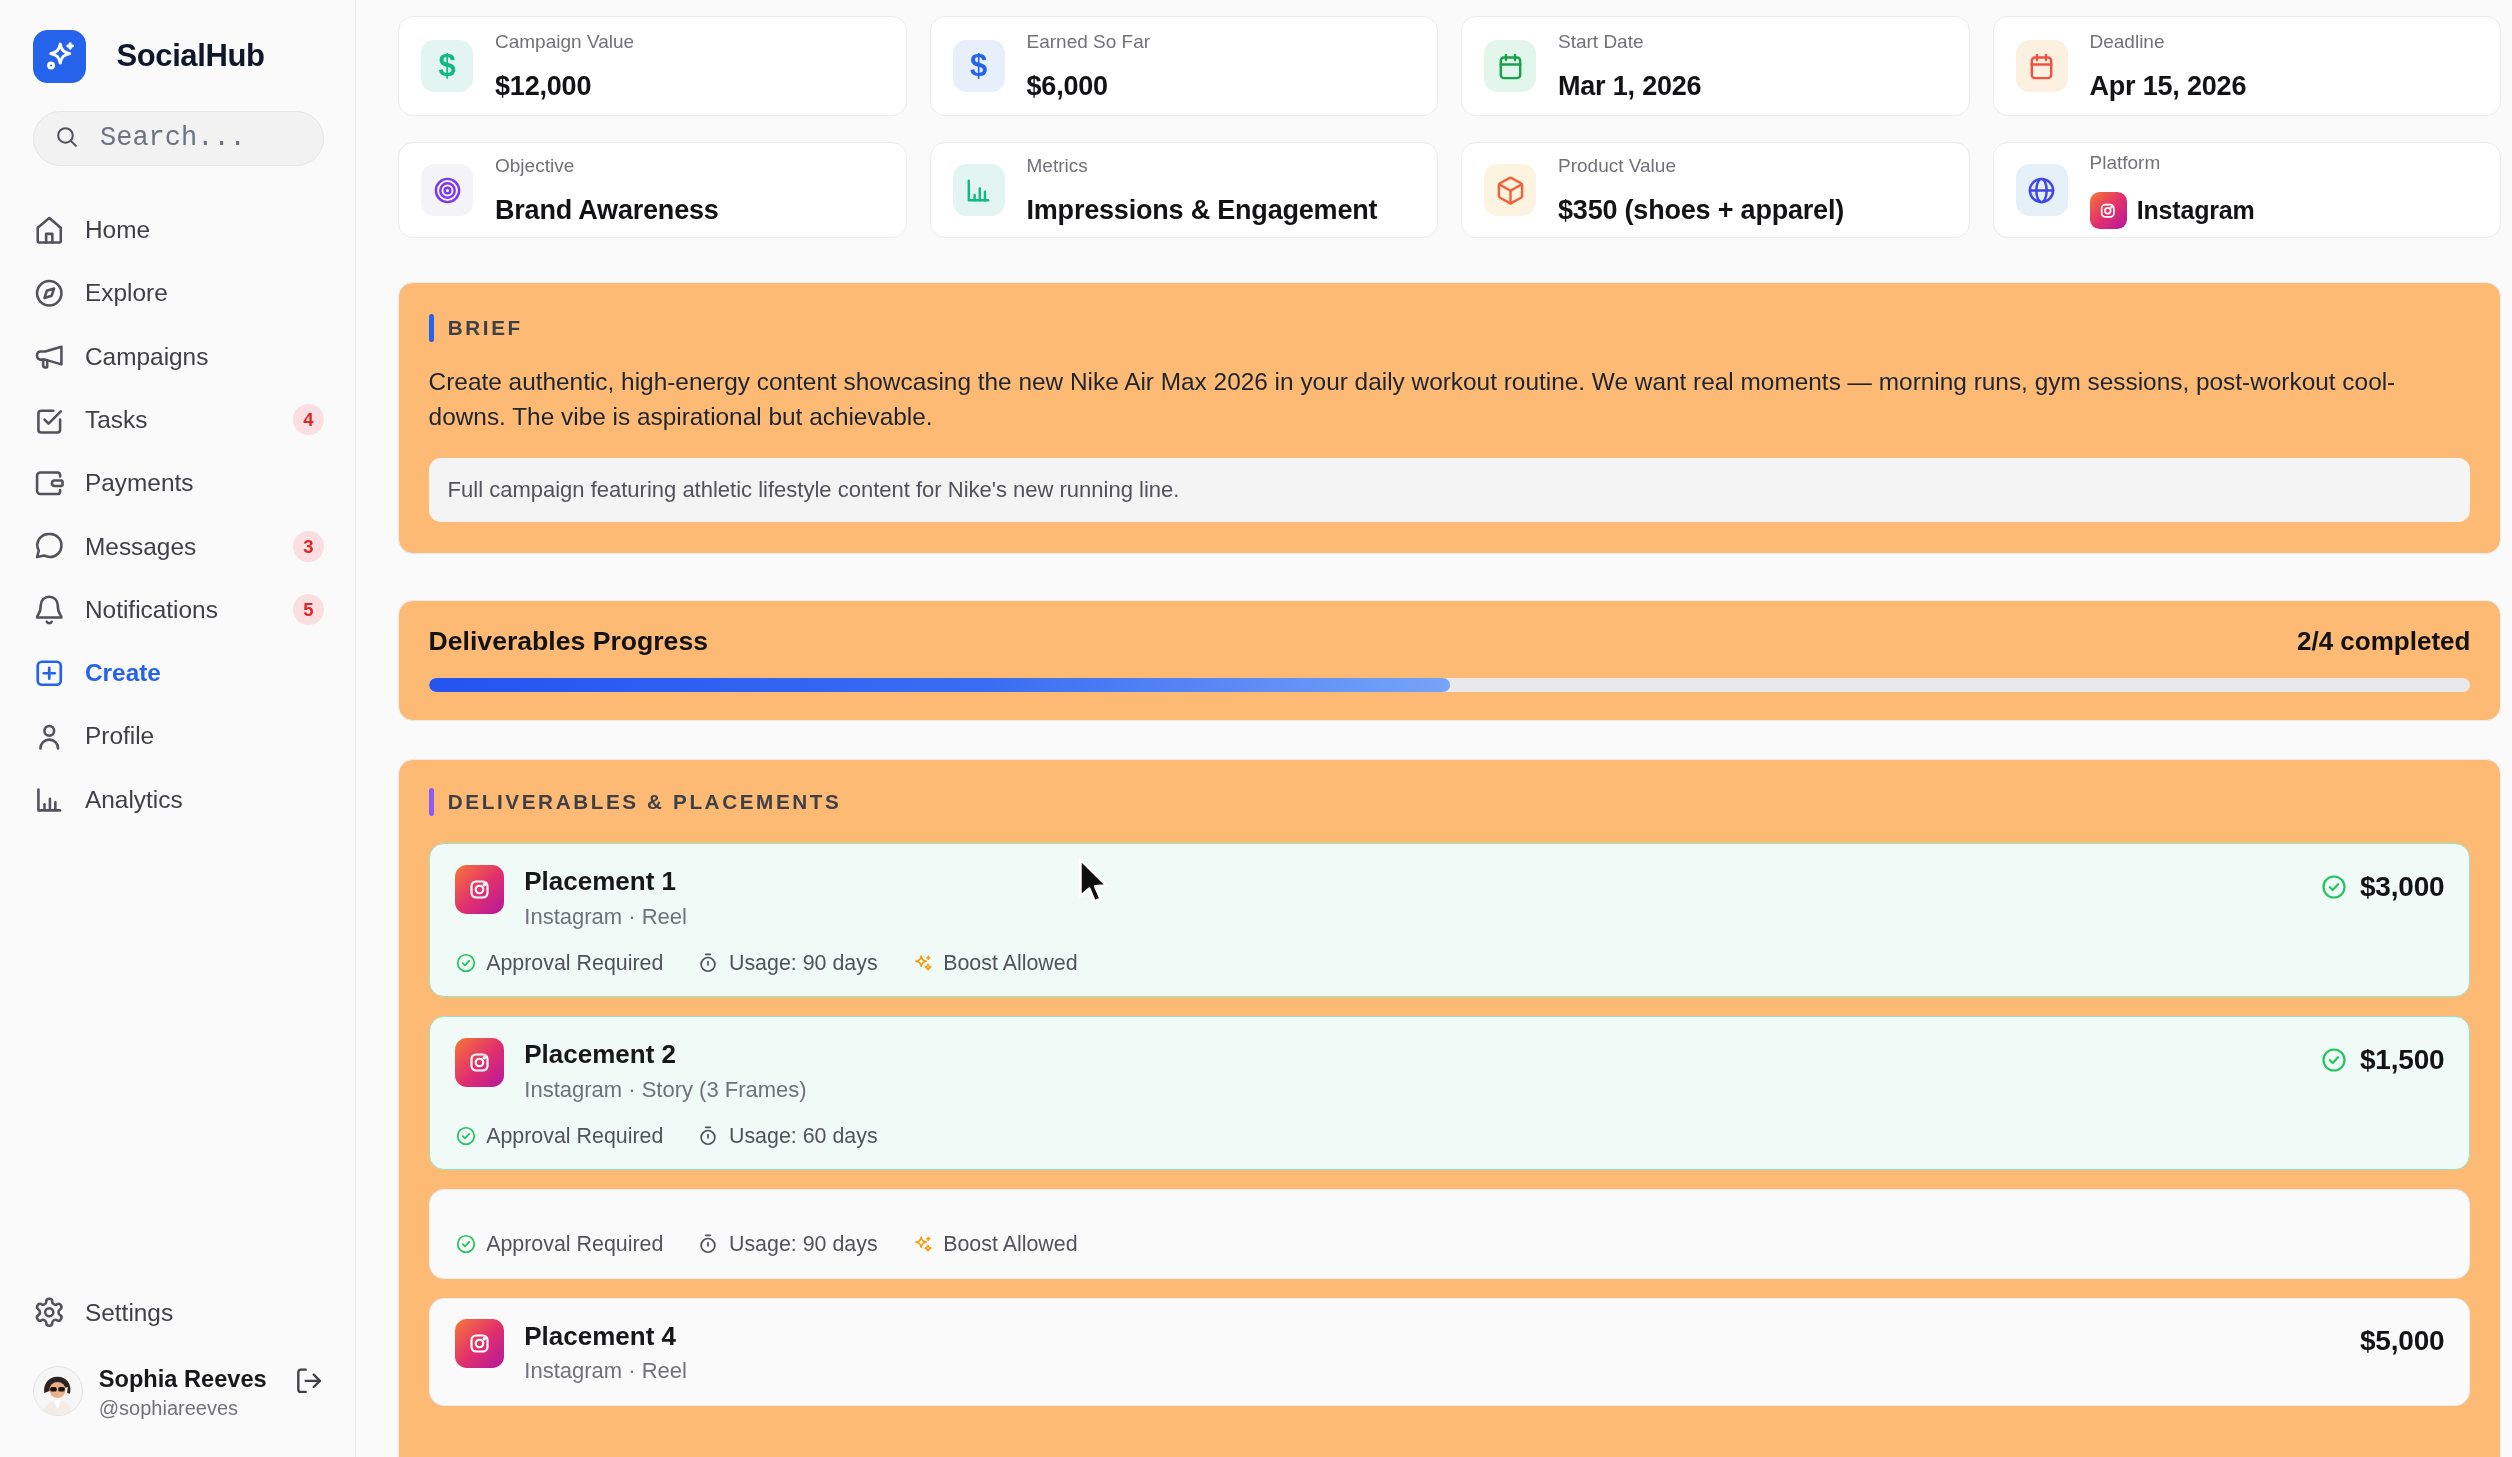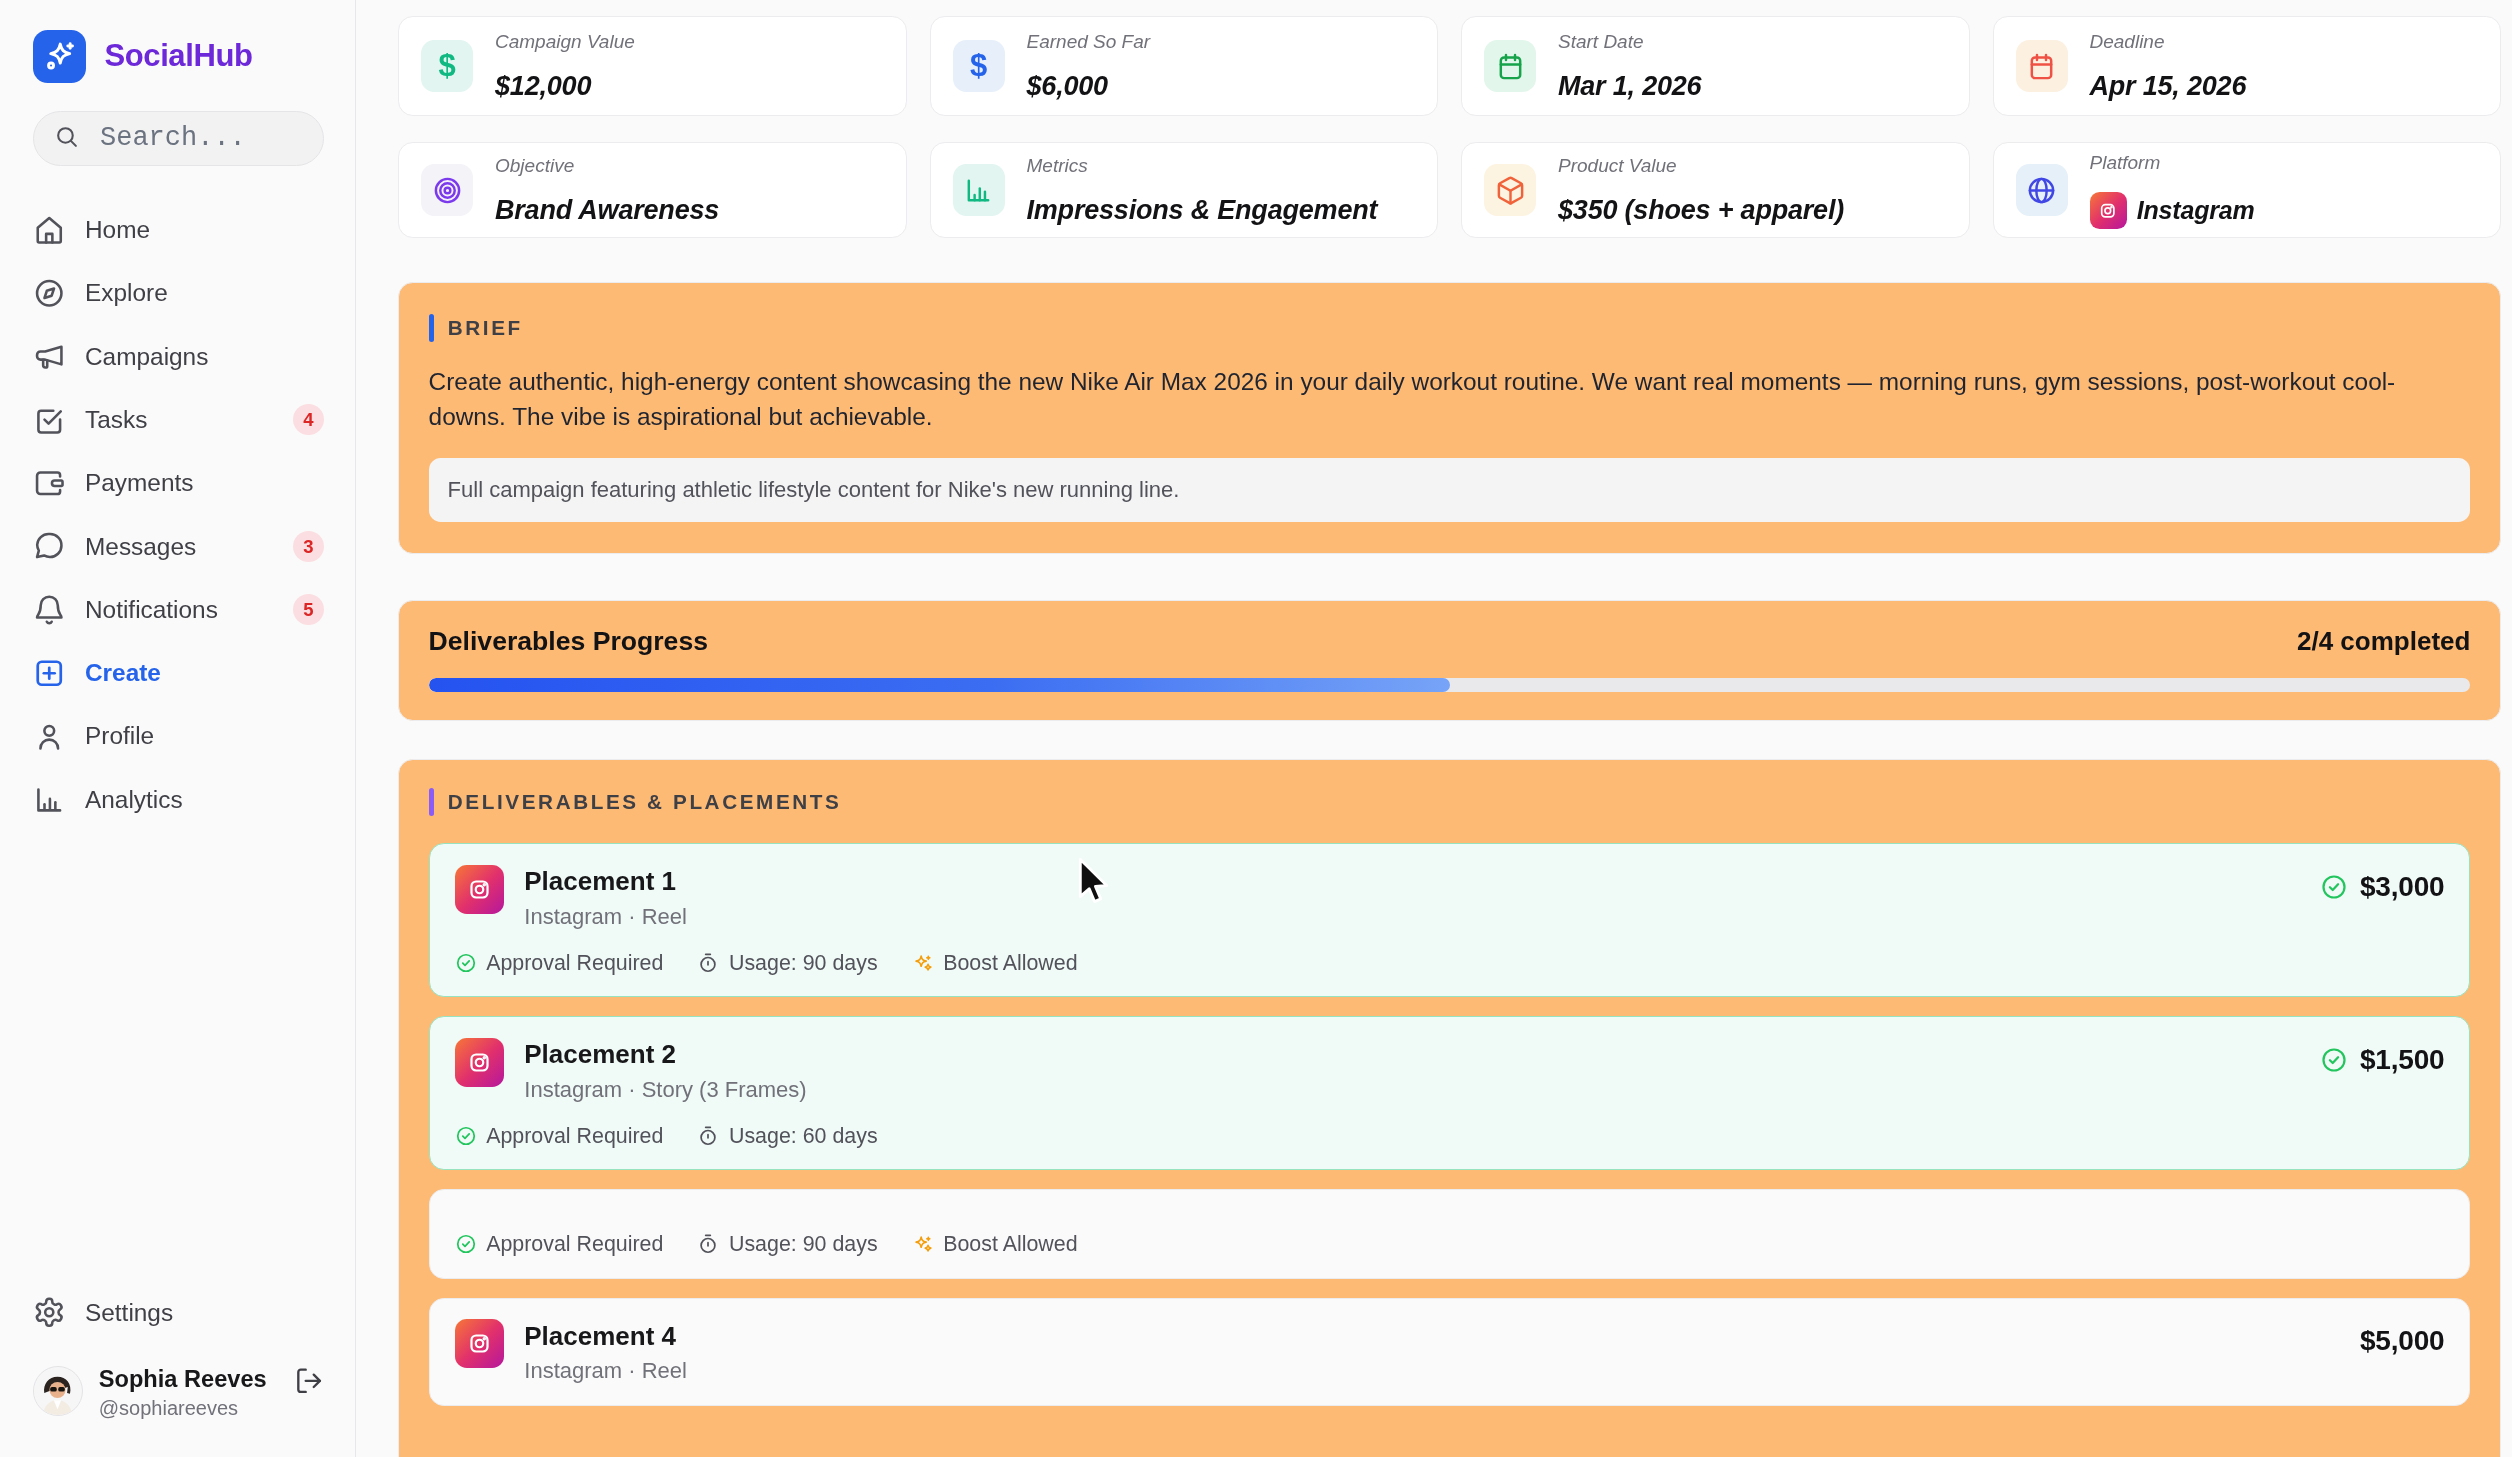--- a/index.html
+++ b/index.html
@@ -15,21 +15,21 @@
     width:356px; min-width:356px; height:100%;
     background:#fafafa; border-right:1.5px solid #e7e7e9;
     display:flex; flex-direction:column;
     padding:29.6px 31px 37px 32.5px;
   }
   .logo-row { display:flex; align-items:center; gap:19px; }
   .logo-box {
     width:53px; height:53px; border-radius:14.8px; background:#2563eb;
     display:flex; align-items:center; justify-content:center; flex:none;
   }
-  .logo-title { font-size:31px; font-weight:bold; letter-spacing:-0.4px; color:#6d28d9; }
+  .logo-title { font-size:31px; font-weight:bold; letter-spacing:-0.4px; color:#0f172a;margin-left:12px; }
   .search-box {
     margin-top:28px; height:55px; border-radius:29.6px;
     background:#f2f2f3; border:1.5px solid #e5e5e8;
     display:flex; align-items:center; gap:14.8px; padding:0 20.7px;
   }
   .search-box input {
     border:none; outline:none; background:transparent; width:100%;
     font-family:Liberation Mono, monospace; font-size:27px; color:#3f3f46;margin-left:6px;
   }
   .search-box input::placeholder { color:#6b7280; }
@@ -74,21 +74,21 @@
     display:flex; align-items:center; justify-content:center;
   }
   .stat-icon .glyph { font-size:31px; font-weight:600; }
   .tone-teal   { background:#e2f5f0; color:#10b981; }
   .tone-blue   { background:#e7f0fa; color:#2563eb; }
   .tone-green  { background:#e3f6eb; color:#16a34a; }
   .tone-red    { background:#fcf0e0; color:#ef5244; }
   .tone-purple { background:#f4f3f8; color:#7c3aed; }
   .tone-orange { background:#fcf3e1; color:#f0633a; }
   .tone-indigo { background:#e6f0f8; color:#4147e4; }
-  .stat-body { display:flex; flex-direction:column; gap:18px; min-width:0;font-style:italic; }
+  .stat-body { display:flex; flex-direction:column; gap:18px; min-width:0; }
   .stat-label { font-size:19px; color:#71717a; }
   .stat-value { font-size:27px; font-weight:bold; color:#131316; letter-spacing:-0.2px; white-space:nowrap; }
   .platform-value { display:flex; align-items:center; gap:10.3px; }
   .insta-badge {
     border-radius:9.6px; flex:none;
     background:linear-gradient(135deg,#f77737 0%,#e1306c 52%,#b5179e 100%);
     display:flex; align-items:center; justify-content:center;
   }
   .insta-badge.small { width:37px; height:37px; }
 

